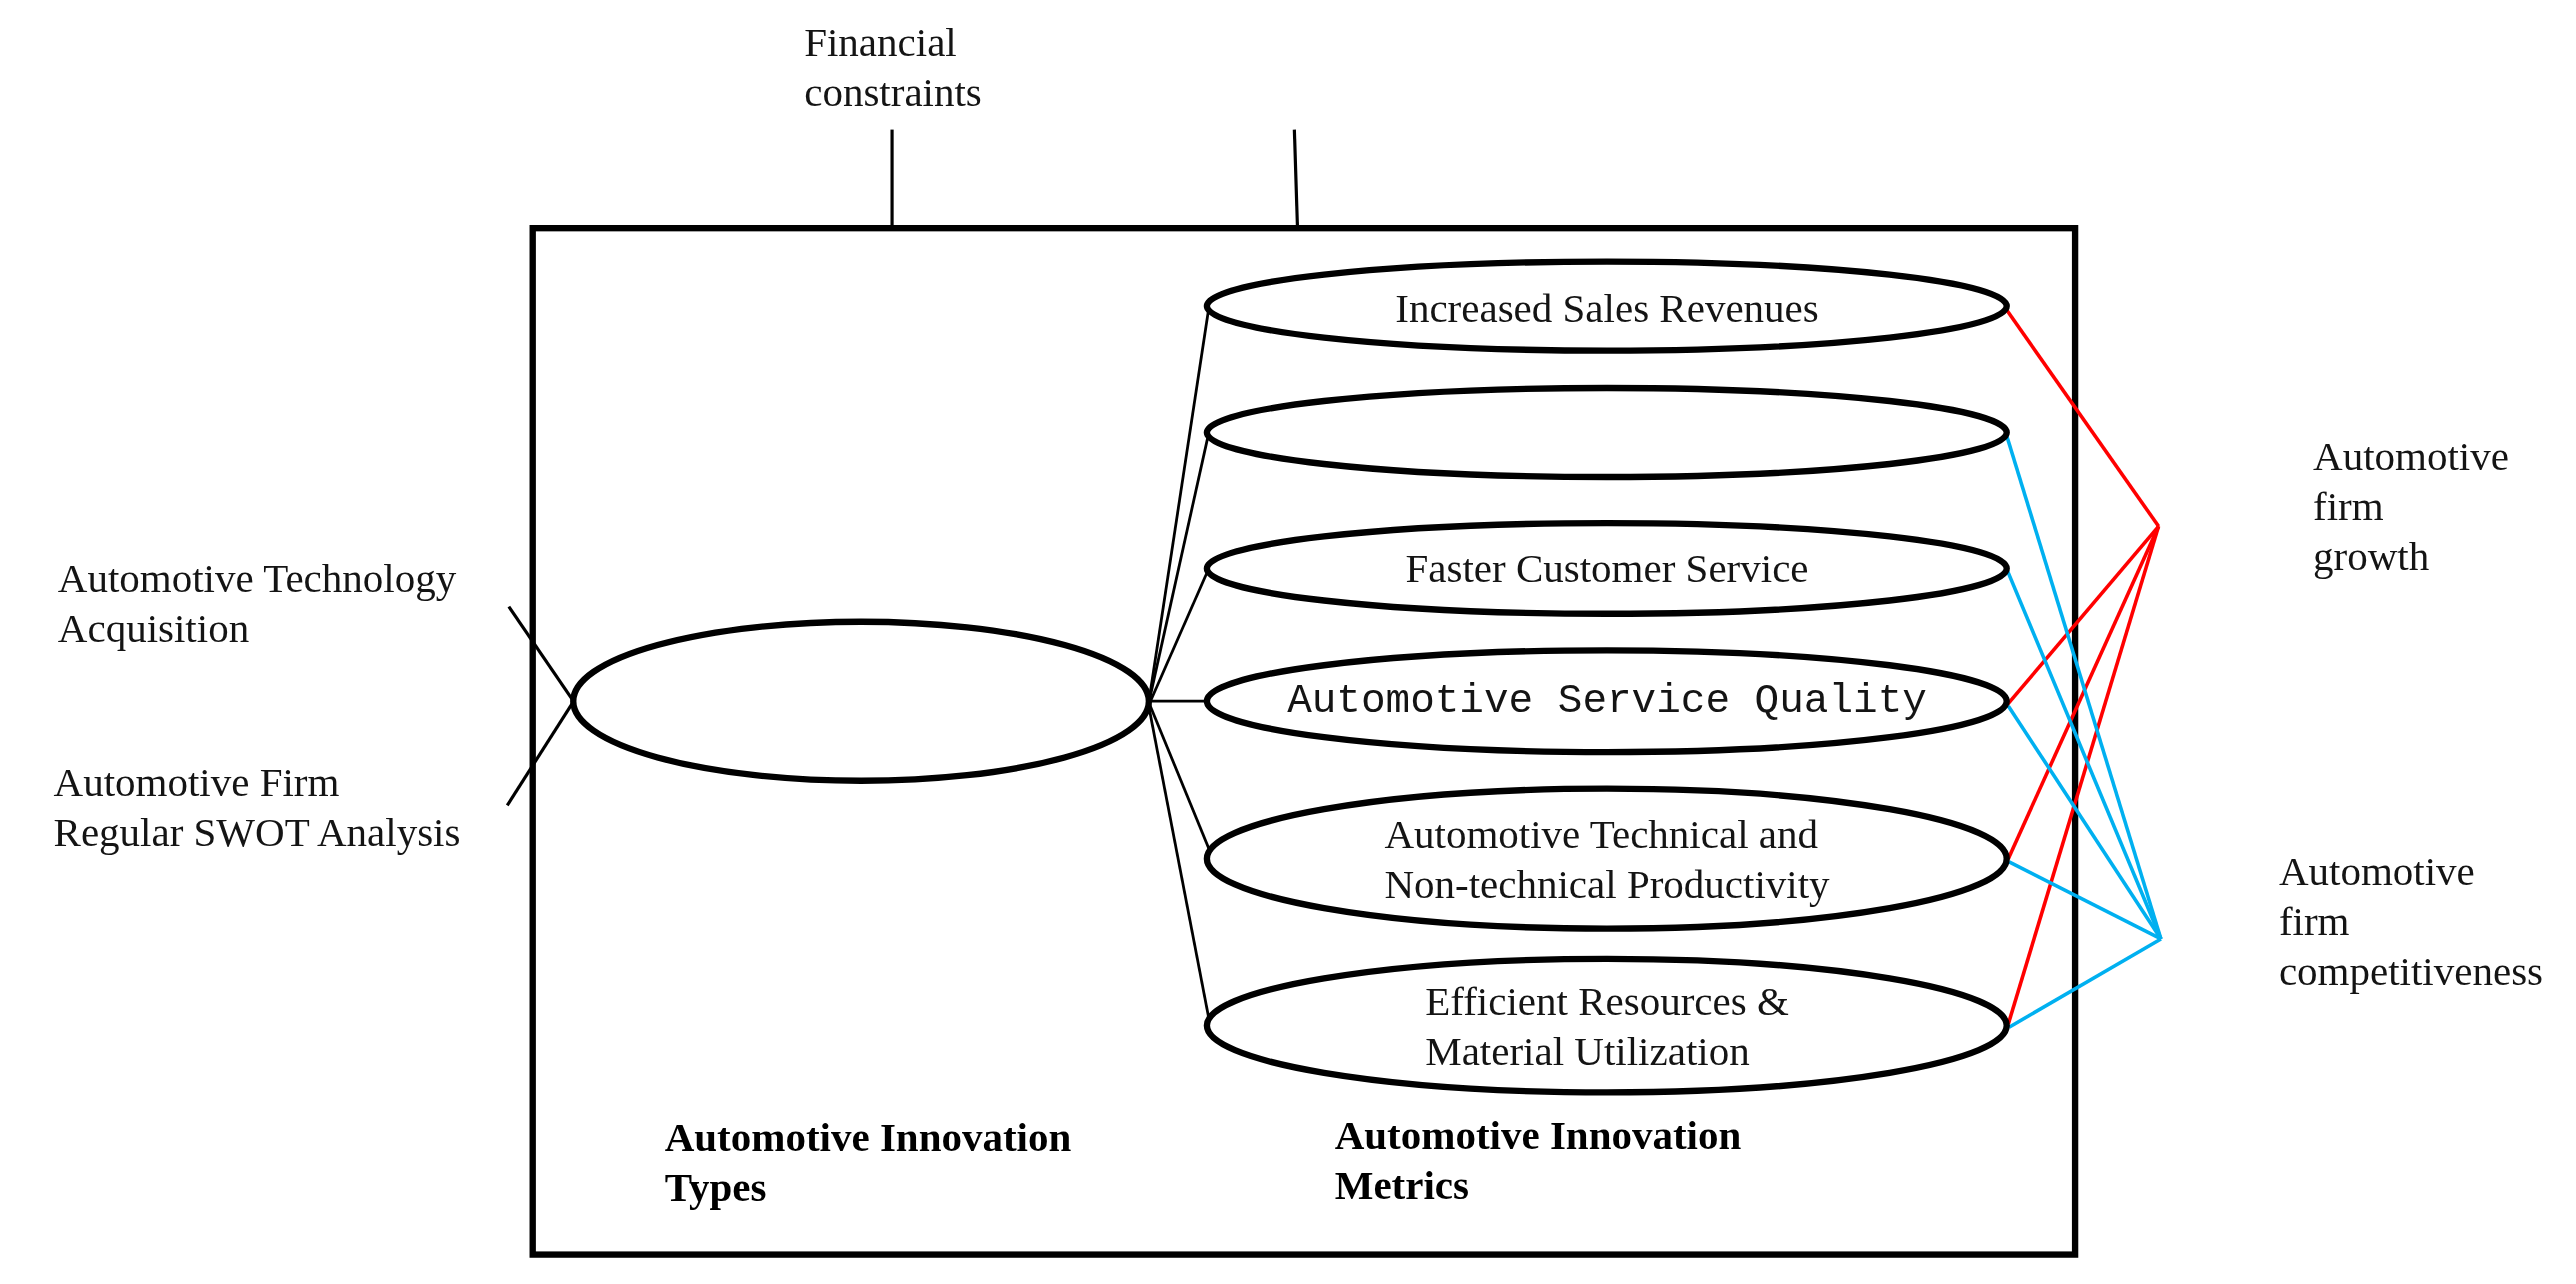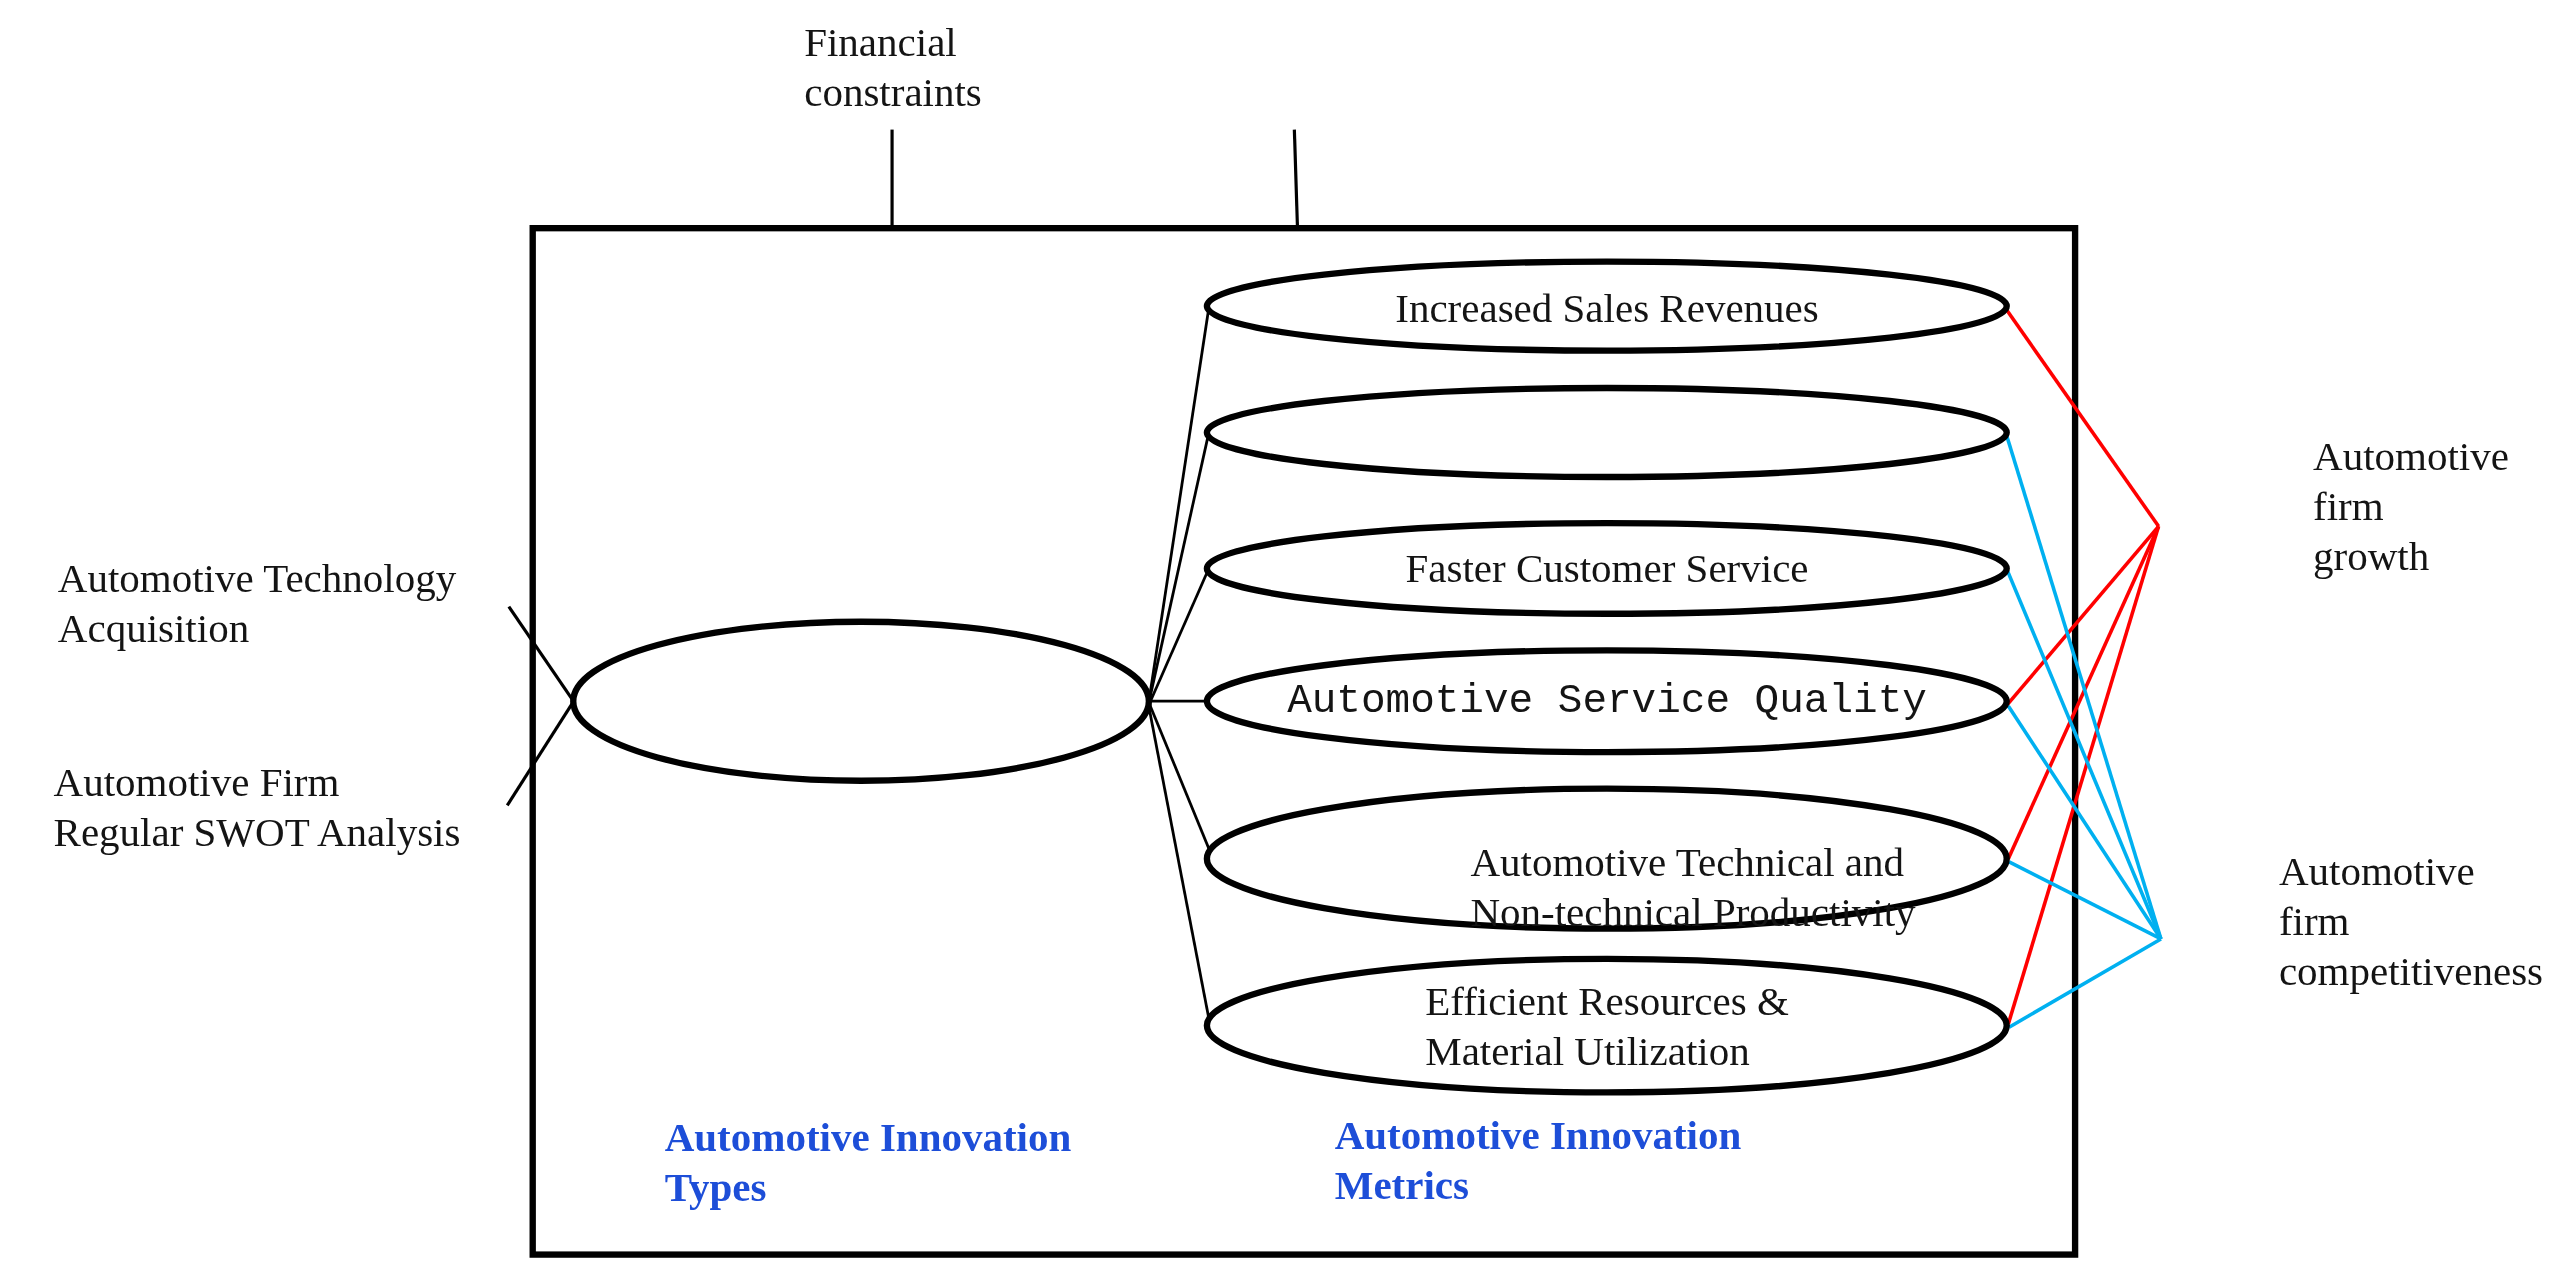--- a/index.html
+++ b/index.html
@@ -1,21 +1,21 @@
 <!DOCTYPE html>
 <html style="font-size:12.7px"><head>
 <meta charset="utf-8">
 <style>
   html,body{margin:0;padding:0;background:#ffffff;}
   .canvas{position:relative;width:2576px;height:1284px;background:#ffffff;overflow:hidden;
           font-family:"Liberation Serif","DejaVu Serif",serif;}
   .layer{position:absolute;left:0;top:0;width:2576px;height:1284px;}
   .lbl{position:absolute;transform:translate(-50%,-50%);text-align:left;
        font-size:41px;line-height:50px;color:#141414;white-space:pre-line;}
-  .lbl.bold{font-weight:700;font-size:41px;color:#1d4ed8;}
+  .lbl.bold{font-weight:700;font-size:41px;color:#000000;}
 </style>
 </head>
 <body>
 
 <div class="canvas">
 
   <svg class="layer" viewBox="0 0 3240 1615" width="2576" height="1284">
 
     <rect x="670" y="287" width="1940" height="1291" fill="none" stroke="#000000" stroke-width="8"></rect>
 
@@ -57,21 +57,21 @@
 
   <div class="lbl" style="left:257px;top:603px;">Automotive Technology
 Acquisition</div>
   <div class="lbl" style="left:257px;top:807px;">Automotive Firm
 Regular SWOT Analysis</div>
 
 
   <div class="lbl" style="left:1607px;top:308px;">Increased Sales Revenues</div>
   <div class="lbl" style="left:1607px;top:568px;">Faster Customer Service</div>
   <div class="lbl" style="left:1607px;top:701px;font-family:Liberation Mono, monospace;">Automotive Service Quality</div>
-  <div class="lbl" style="left:1693px;top:859px;margin-top:28px;">Automotive Technical and
+  <div class="lbl" style="left:1607px;top:859px;">Automotive Technical and
 Non-technical Productivity</div>
   <div class="lbl" style="left:1607px;top:1026px;">Efficient Resources &amp;
 Material Utilization</div>
 
   <div class="lbl bold" style="left:868px;top:1162px;">Automotive Innovation
 Types</div>
   <div class="lbl bold" style="left:1538px;top:1160px;">Automotive Innovation
 Metrics</div>
 
   <div class="lbl" style="left:2411px;top:506px;">Automotive firm

